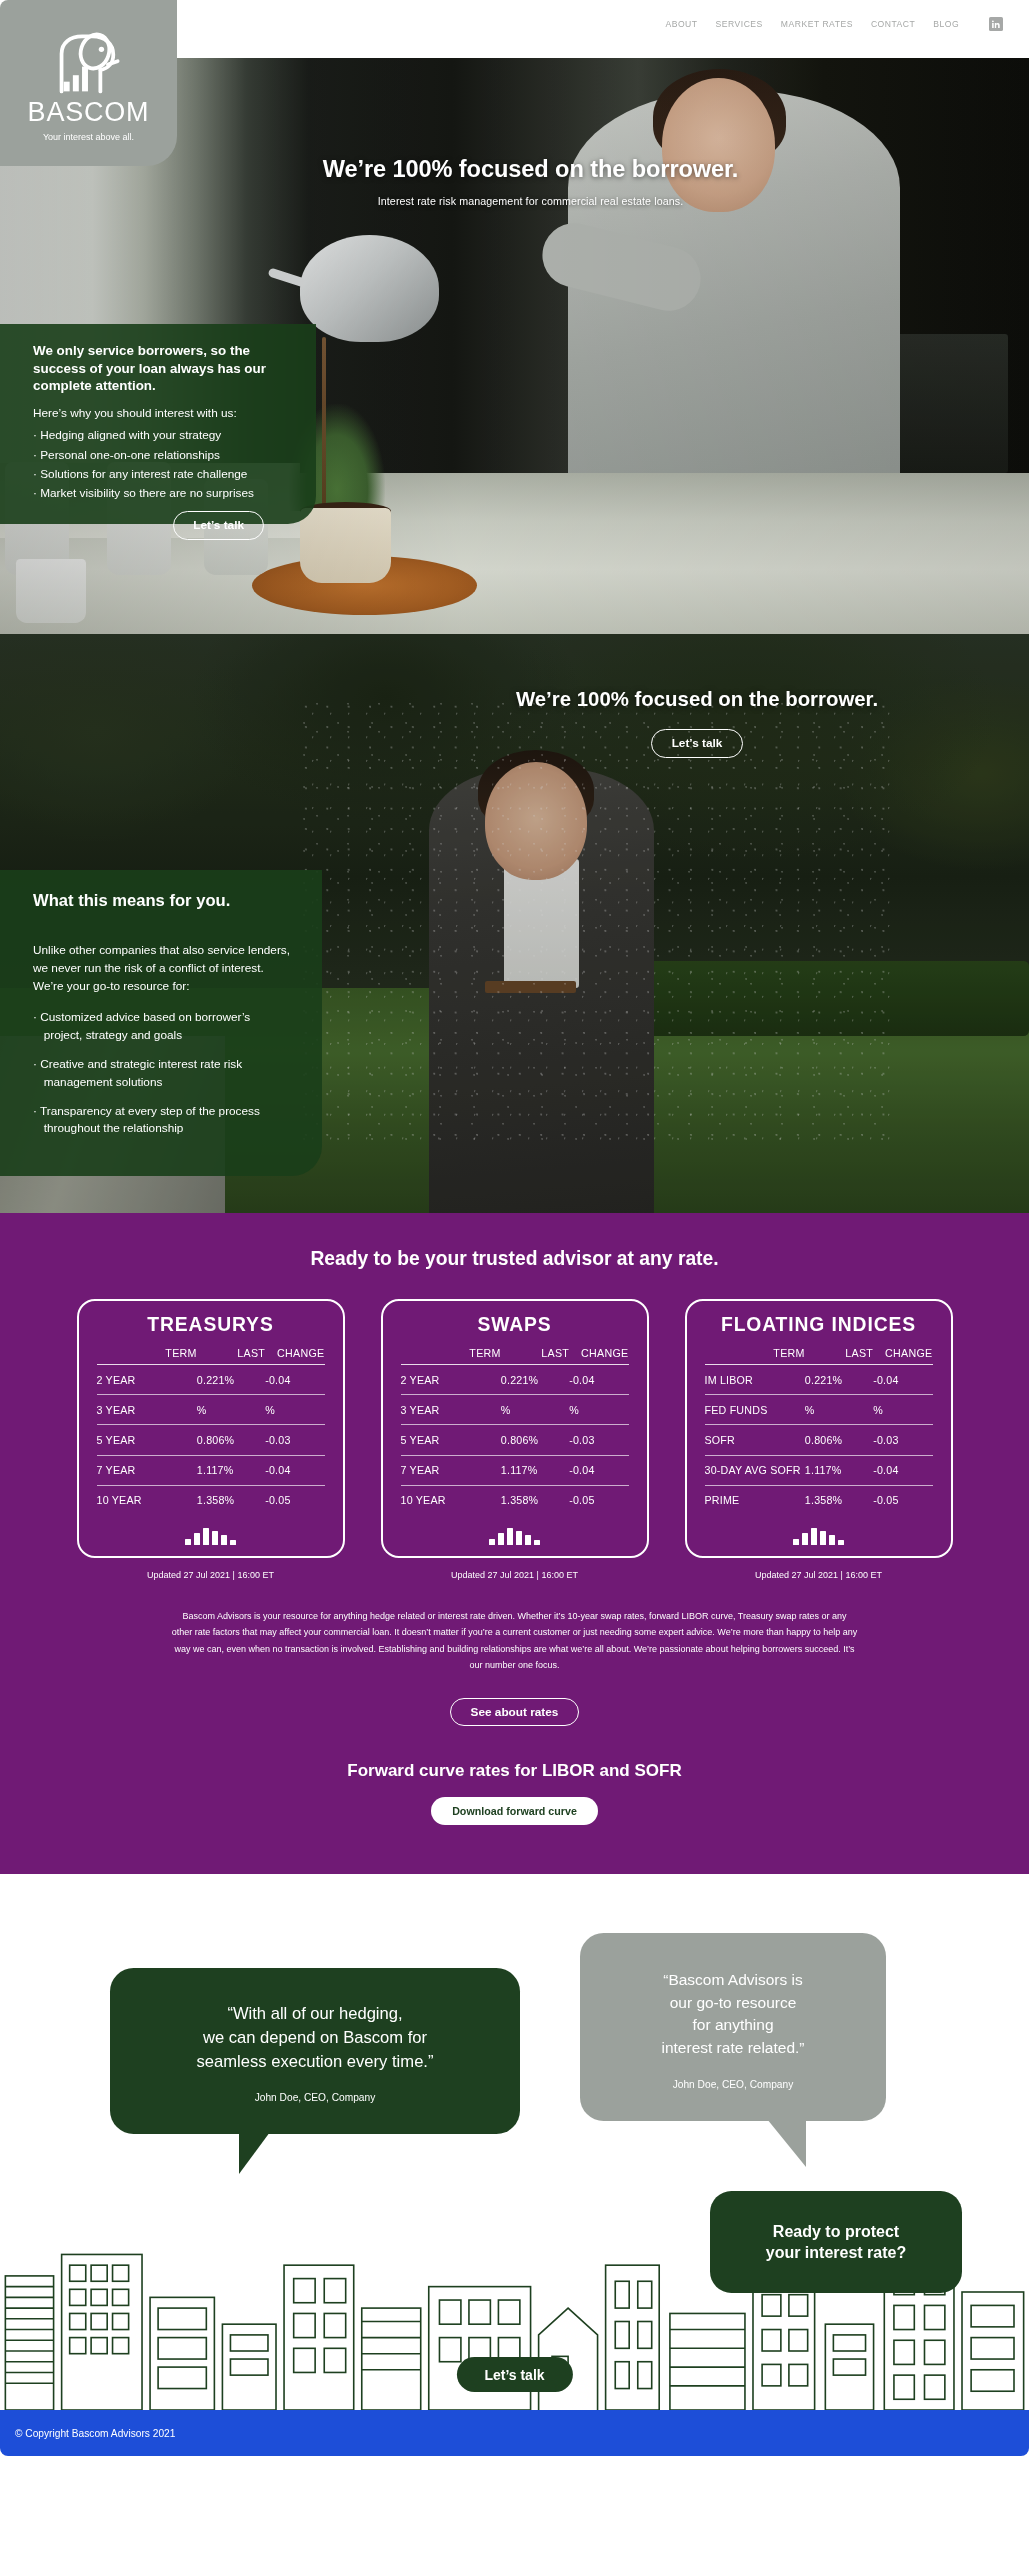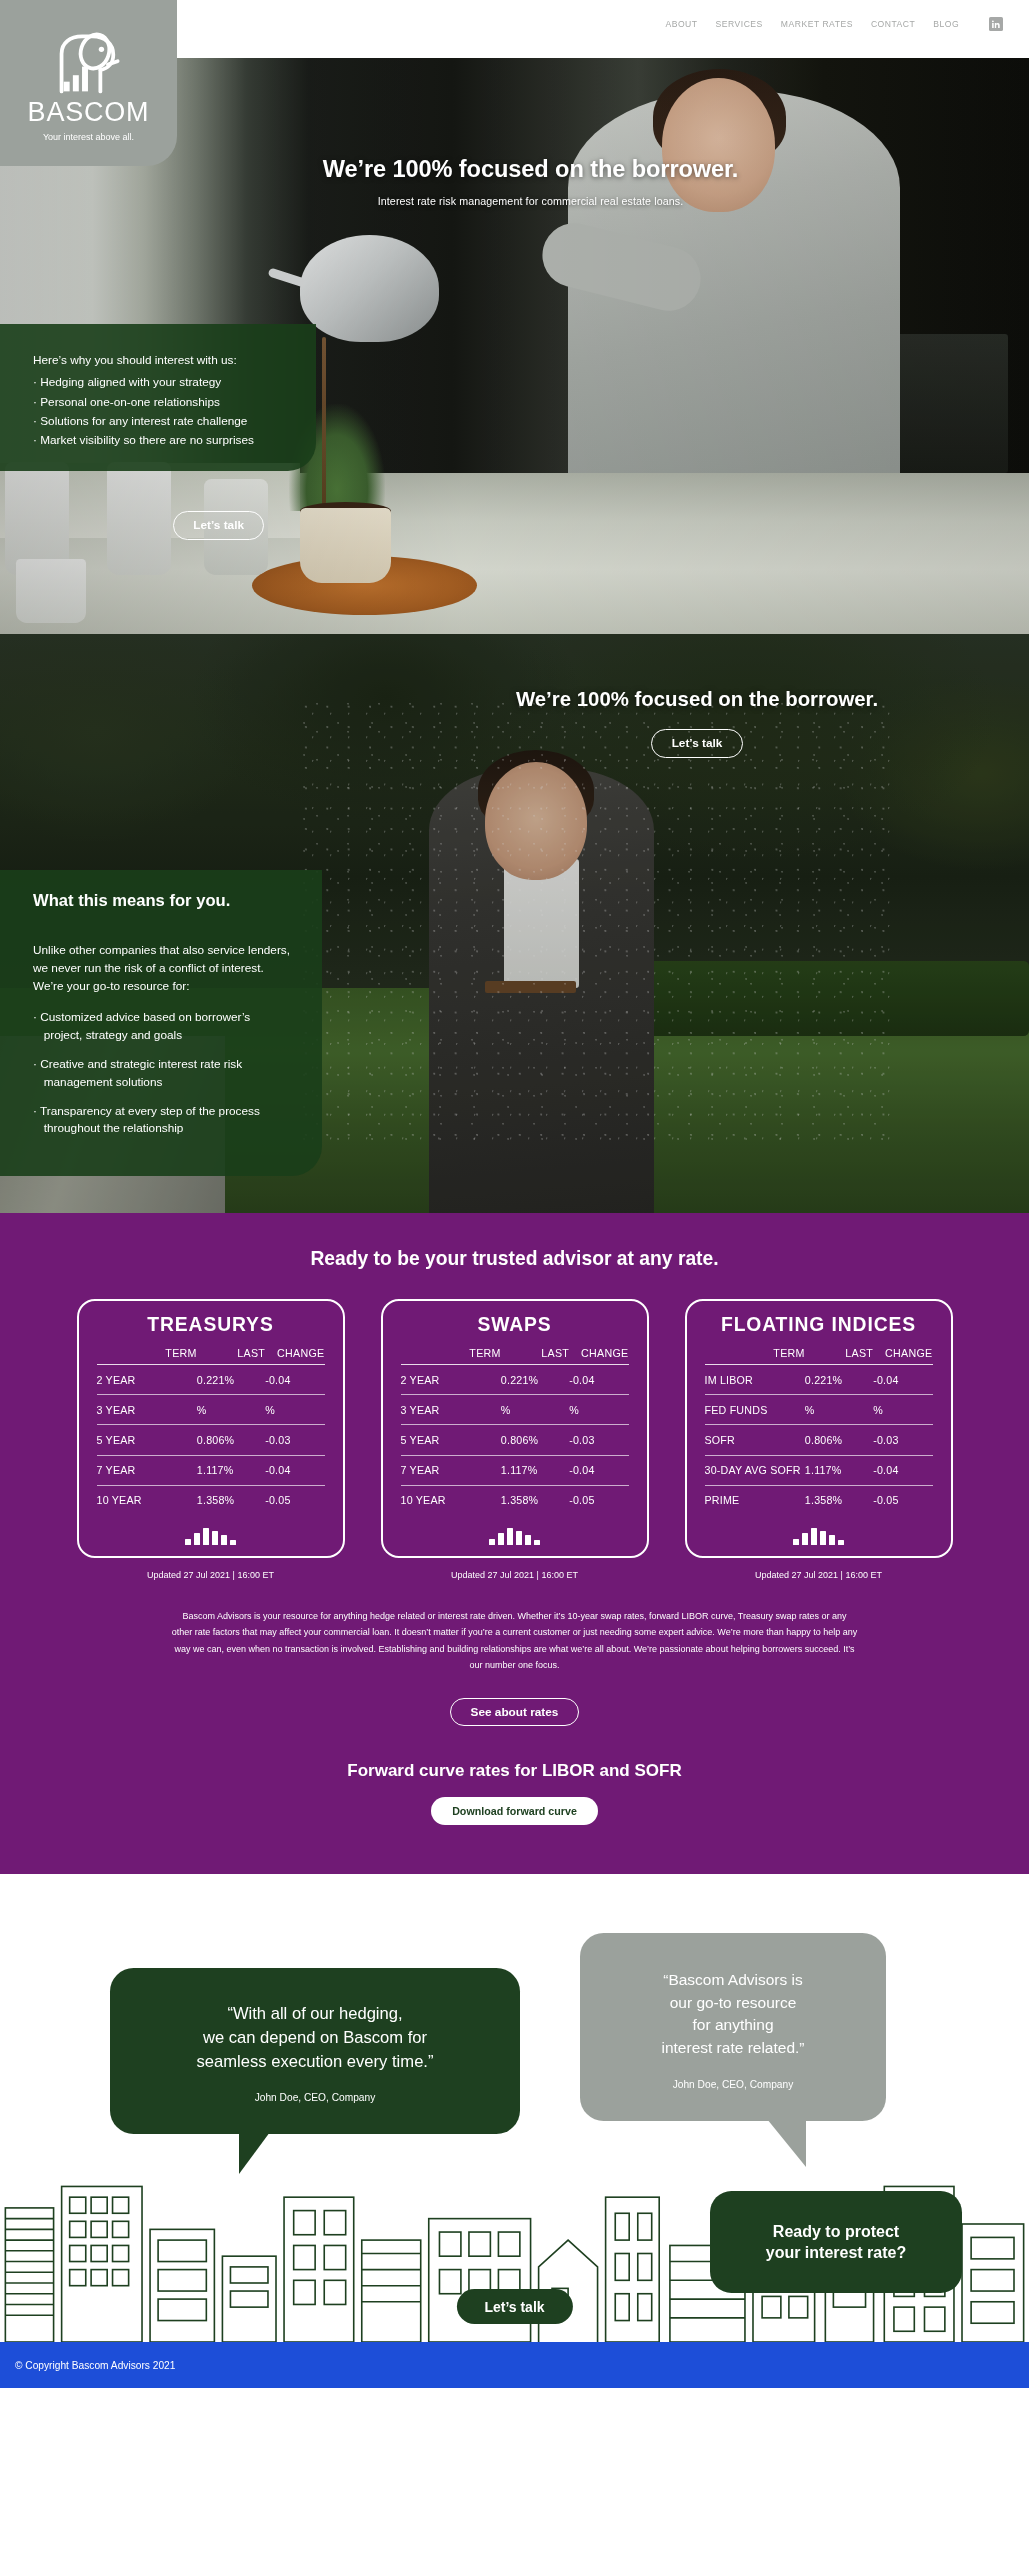--- a/index.html
+++ b/index.html
@@ -3,21 +3,21 @@
 <meta charset="utf-8">
 <style>
   * { margin:0; padding:0; box-sizing:border-box; }
   html,body { width:1029px; }
   body {
     font-family:"Liberation Sans", sans-serif;
     background:#ffffff;
     color:#ffffff;
     -webkit-font-smoothing:antialiased;
   }
-  .page { width:1029px; position:relative; overflow:hidden; }
+  .page { width:1029px; position:relative; overflow:hidden;border-radius:8px; }
 
   
   .topbar { height:58px; background:#ffffff; position:relative; z-index:40; }
   .nav { position:absolute; right:26px; top:17px; display:flex; align-items:center; gap:18px; }
   .nav a {
     font-size:8.6px; letter-spacing:0.5px; color:#a6a8a7;
     text-decoration:none; font-weight:400; white-space:nowrap;
   }
   .nav .li-icon {
     width:14px; height:14px; background:#a6a8a7; border-radius:1.6px;
@@ -195,21 +195,21 @@
     font-size:9px; line-height:1.85; font-weight:400; padding:0 86px;
   }
   .center-btn { text-align:center; margin-top:23.6px; }
   .fwd-title { text-align:center; font-size:17px; font-weight:700; margin-top:35px; }
   .btn-solid {
     display:inline-block; background:#ffffff; color:#1e4020; border-radius:535px;
     padding:8px 21.4px; font-size:10.7px; font-weight:700; text-decoration:none; white-space:nowrap;
   }
 
   
-  .testi { position:relative; background:#ffffff; height:468px; overflow:hidden; }
+  .testi { position:relative; background:#ffffff; height:536px; overflow:hidden; }
   .bubble { position:absolute; }
   .bubble .body { border-radius:23.6px; padding:23.6px 28px; }
   .bubble .tail {
     position:absolute; width:0; height:0; border-style:solid;
   }
   .q-green { left:110px; top:94px; width:410px; }
   .q-green .body { background:#1e4020; min-height:166px; display:flex; flex-direction:column;
     justify-content:center; text-align:center; padding:31px 30px 28px; }
   .q-green .tail { left:129px; bottom:-40px;
     border-width:42px 31px 0 0; border-color:#1e4020 transparent transparent transparent; }
@@ -295,20 +295,21 @@
       <div class="k-cupsm"></div>
       <div class="hero1-veil"></div>
     </div>
 
     <div class="hero1-copy">
       <h1 class="hero1-title">We’re 100% focused on the borrower.</h1>
       <p class="hero1-sub">Interest rate risk management for commercial real estate loans.</p>
     </div>
 
     <div class="green-card1">
+      <div class="gc-head">We only service borrowers, so the success of your loan always has our complete attention.</div>
       <div class="gc-lead">Here’s why you should interest with us:</div>
       <ul class="gc-list">
         <li>· Hedging aligned with your strategy</li>
         <li>· Personal one-on-one relationships</li>
         <li>· Solutions for any interest rate challenge</li>
         <li>· Market visibility so there are no surprises</li>
       </ul>
     </div>
 
     <div class="hero1-btn">

